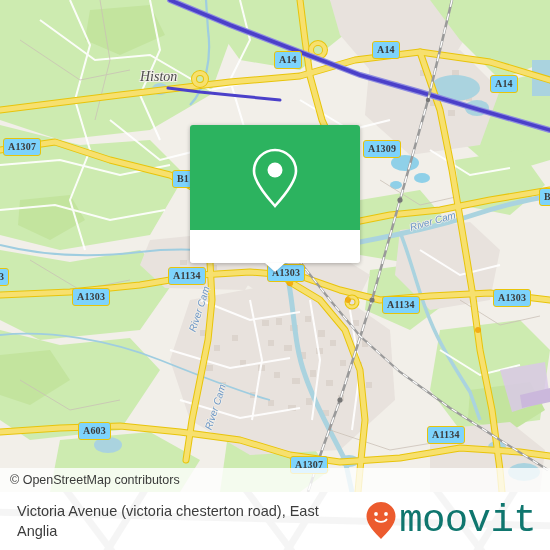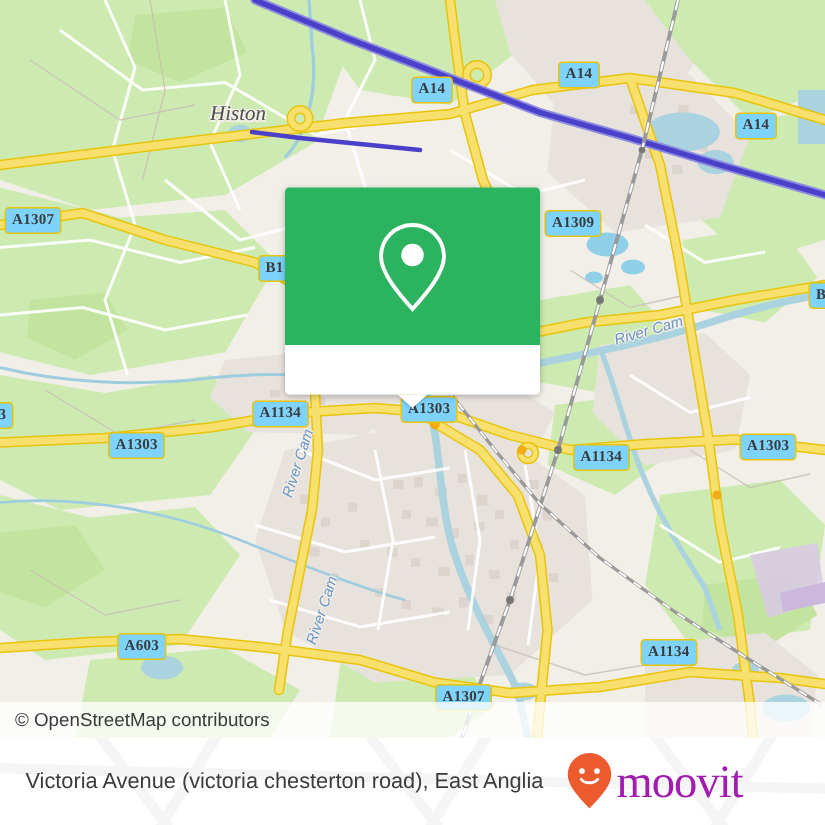--- a/index.html
+++ b/index.html
@@ -107,32 +107,32 @@
     width: 550px; height: 58px;
     background: #ffffff;
     overflow: hidden;
   }
   .footer-wm { position: absolute; left: 0; top: 0; opacity: .5; }
   .footer-inner {
     position: relative;
     height: 100%;
     display: flex; align-items: center;
     padding: 0 14px 0 17px;
-    gap: 0;
+    gap: 10px;
   }
   .footer-text {
     flex: 1 1 auto;
     font-size: 14.5px; line-height: 20px; color: #3c3c3c;
     font-family: "Liberation Sans", sans-serif;
     max-width: 360px;
   }
   .brand { flex: 0 0 auto; display: flex; align-items: center; gap: 2px; }
   .brand-name {
-    font-size: 31px; color: #a21caf; letter-spacing: -0.6px;
-    font-family: Liberation Serif, serif; font-weight: 500;
+    font-size: 39px; color: #0f766e; letter-spacing: -0.6px;
+    font-family: Liberation Mono, monospace; font-weight: 500;
   }
 </style>
 </head>
 <body>
 
 <div id="app">
 
   <div class="map">
     <svg width="550" height="492" viewBox="0 0 550 492">
       <defs>

